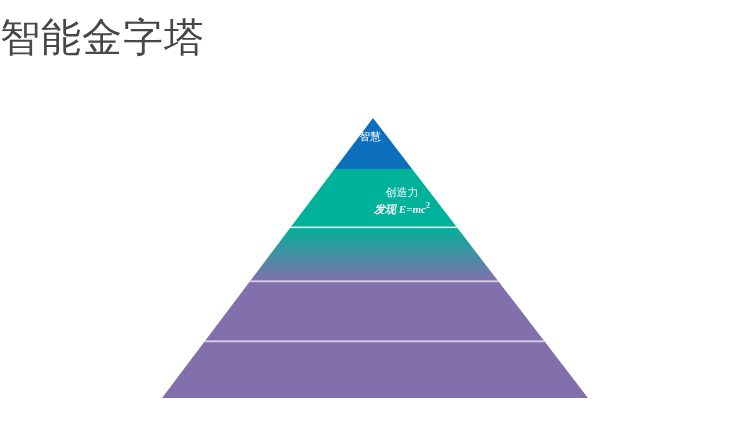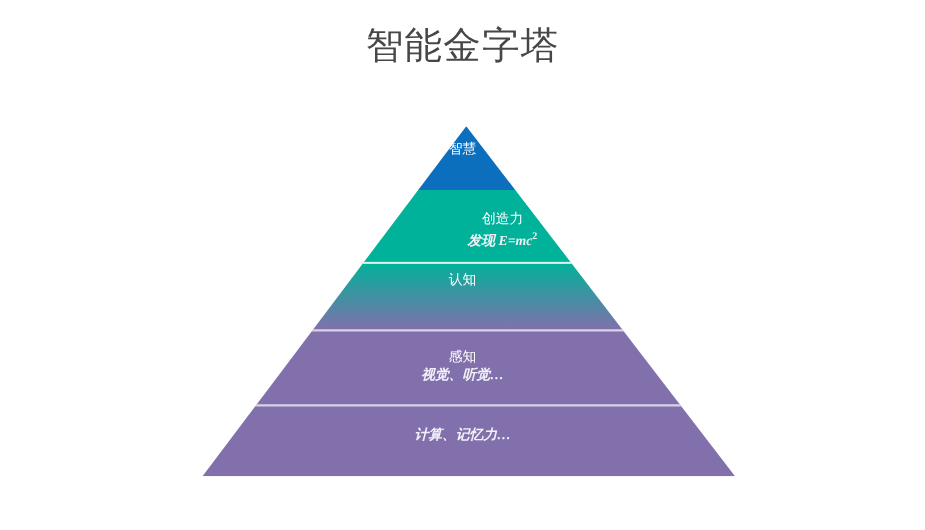--- a/index.html
+++ b/index.html
@@ -22,33 +22,32 @@
     width: 740px;
     height: 424px;
     background: #ffffff;
   }
 
   #page-title {
     position: absolute;
     left: 0;
     top: 18px;
     width: 740px;
-    text-align: center;
-    font-size: 30px;
+    font-size: 40px;
     line-height: 38px;
     color: #474747;
     font-weight: 400;
     letter-spacing: 1px;
     white-space: nowrap;
   }
 
   #pyramid-figure {
     position: absolute;
     left: 0;
-    top: 0;
+    top: 17px;
     width: 740px;
     height: 348px;
   }
 
   #pyramid-svg {
     position: absolute;
     left: 0;
     top: 0;
     width: 740px;
     height: 424px;
@@ -151,27 +150,19 @@
       </div>
 
       <div class="tier-labels" id="tier-2-labels">
         <div class="tier-heading">创造力</div>
         <div class="tier-sub">
           <span class="eq">发现 E=mc</span><span class="sup">2</span>
         </div>
       </div>
 
       <div class="tier-labels" id="tier-3-labels">
-        <div class="tier-heading">认知</div>
       </div>
 
-      <div class="tier-labels" id="tier-4-labels">
-        <div class="tier-heading">感知</div>
-        <div class="tier-sub">视觉、听觉…</div>
-      </div>
 
-      <div class="tier-labels" id="tier-5-labels">
-        <div class="tier-sub">计算、记忆力…</div>
-      </div>
 
     </div>
   </div>
 </div>
 
 </body></html>

